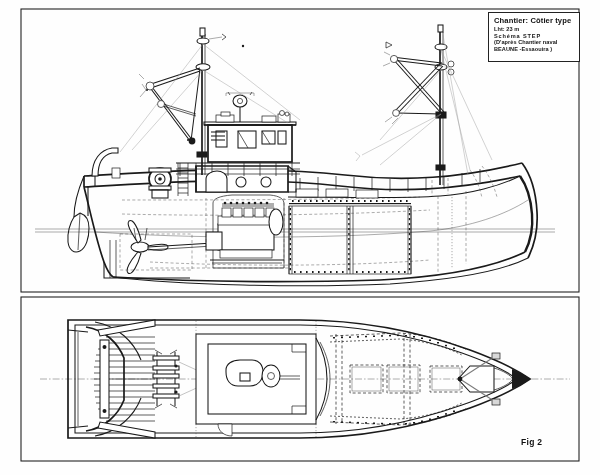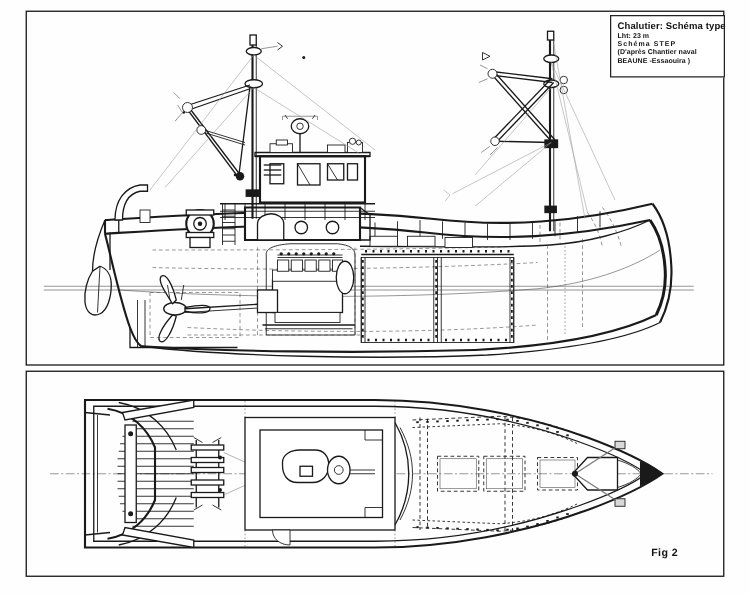--- a/index.html
+++ b/index.html
@@ -631,21 +631,21 @@
       <g>
         <line class="ink hair dot" x1="196" y1="334" x2="196" y2="320"></line>
         <line class="ink hair dot" x1="316" y1="334" x2="316" y2="320"></line>
         <line class="ink hair dot" x1="196" y1="424" x2="196" y2="438"></line>
         <line class="ink hair dot" x1="316" y1="424" x2="316" y2="438"></line>
       </g>
     </g>
   </svg>
 
   <div class="titlebox">
-    <div class="tb-title">Chalutier: Schéma type</div>
+    <div class="tb-title">Chantier: Côtier type</div>
     <div class="tb-line">Lht: 23 m</div>
     <div class="tb-line sp">Schéma STEP</div>
     <div class="tb-line">(D'après Chantier naval</div>
     <div class="tb-line"> BEAUNE -Essaouira )</div>
   </div>
 
   <div class="figlabel">Fig 2</div>
 
 </div>
 

